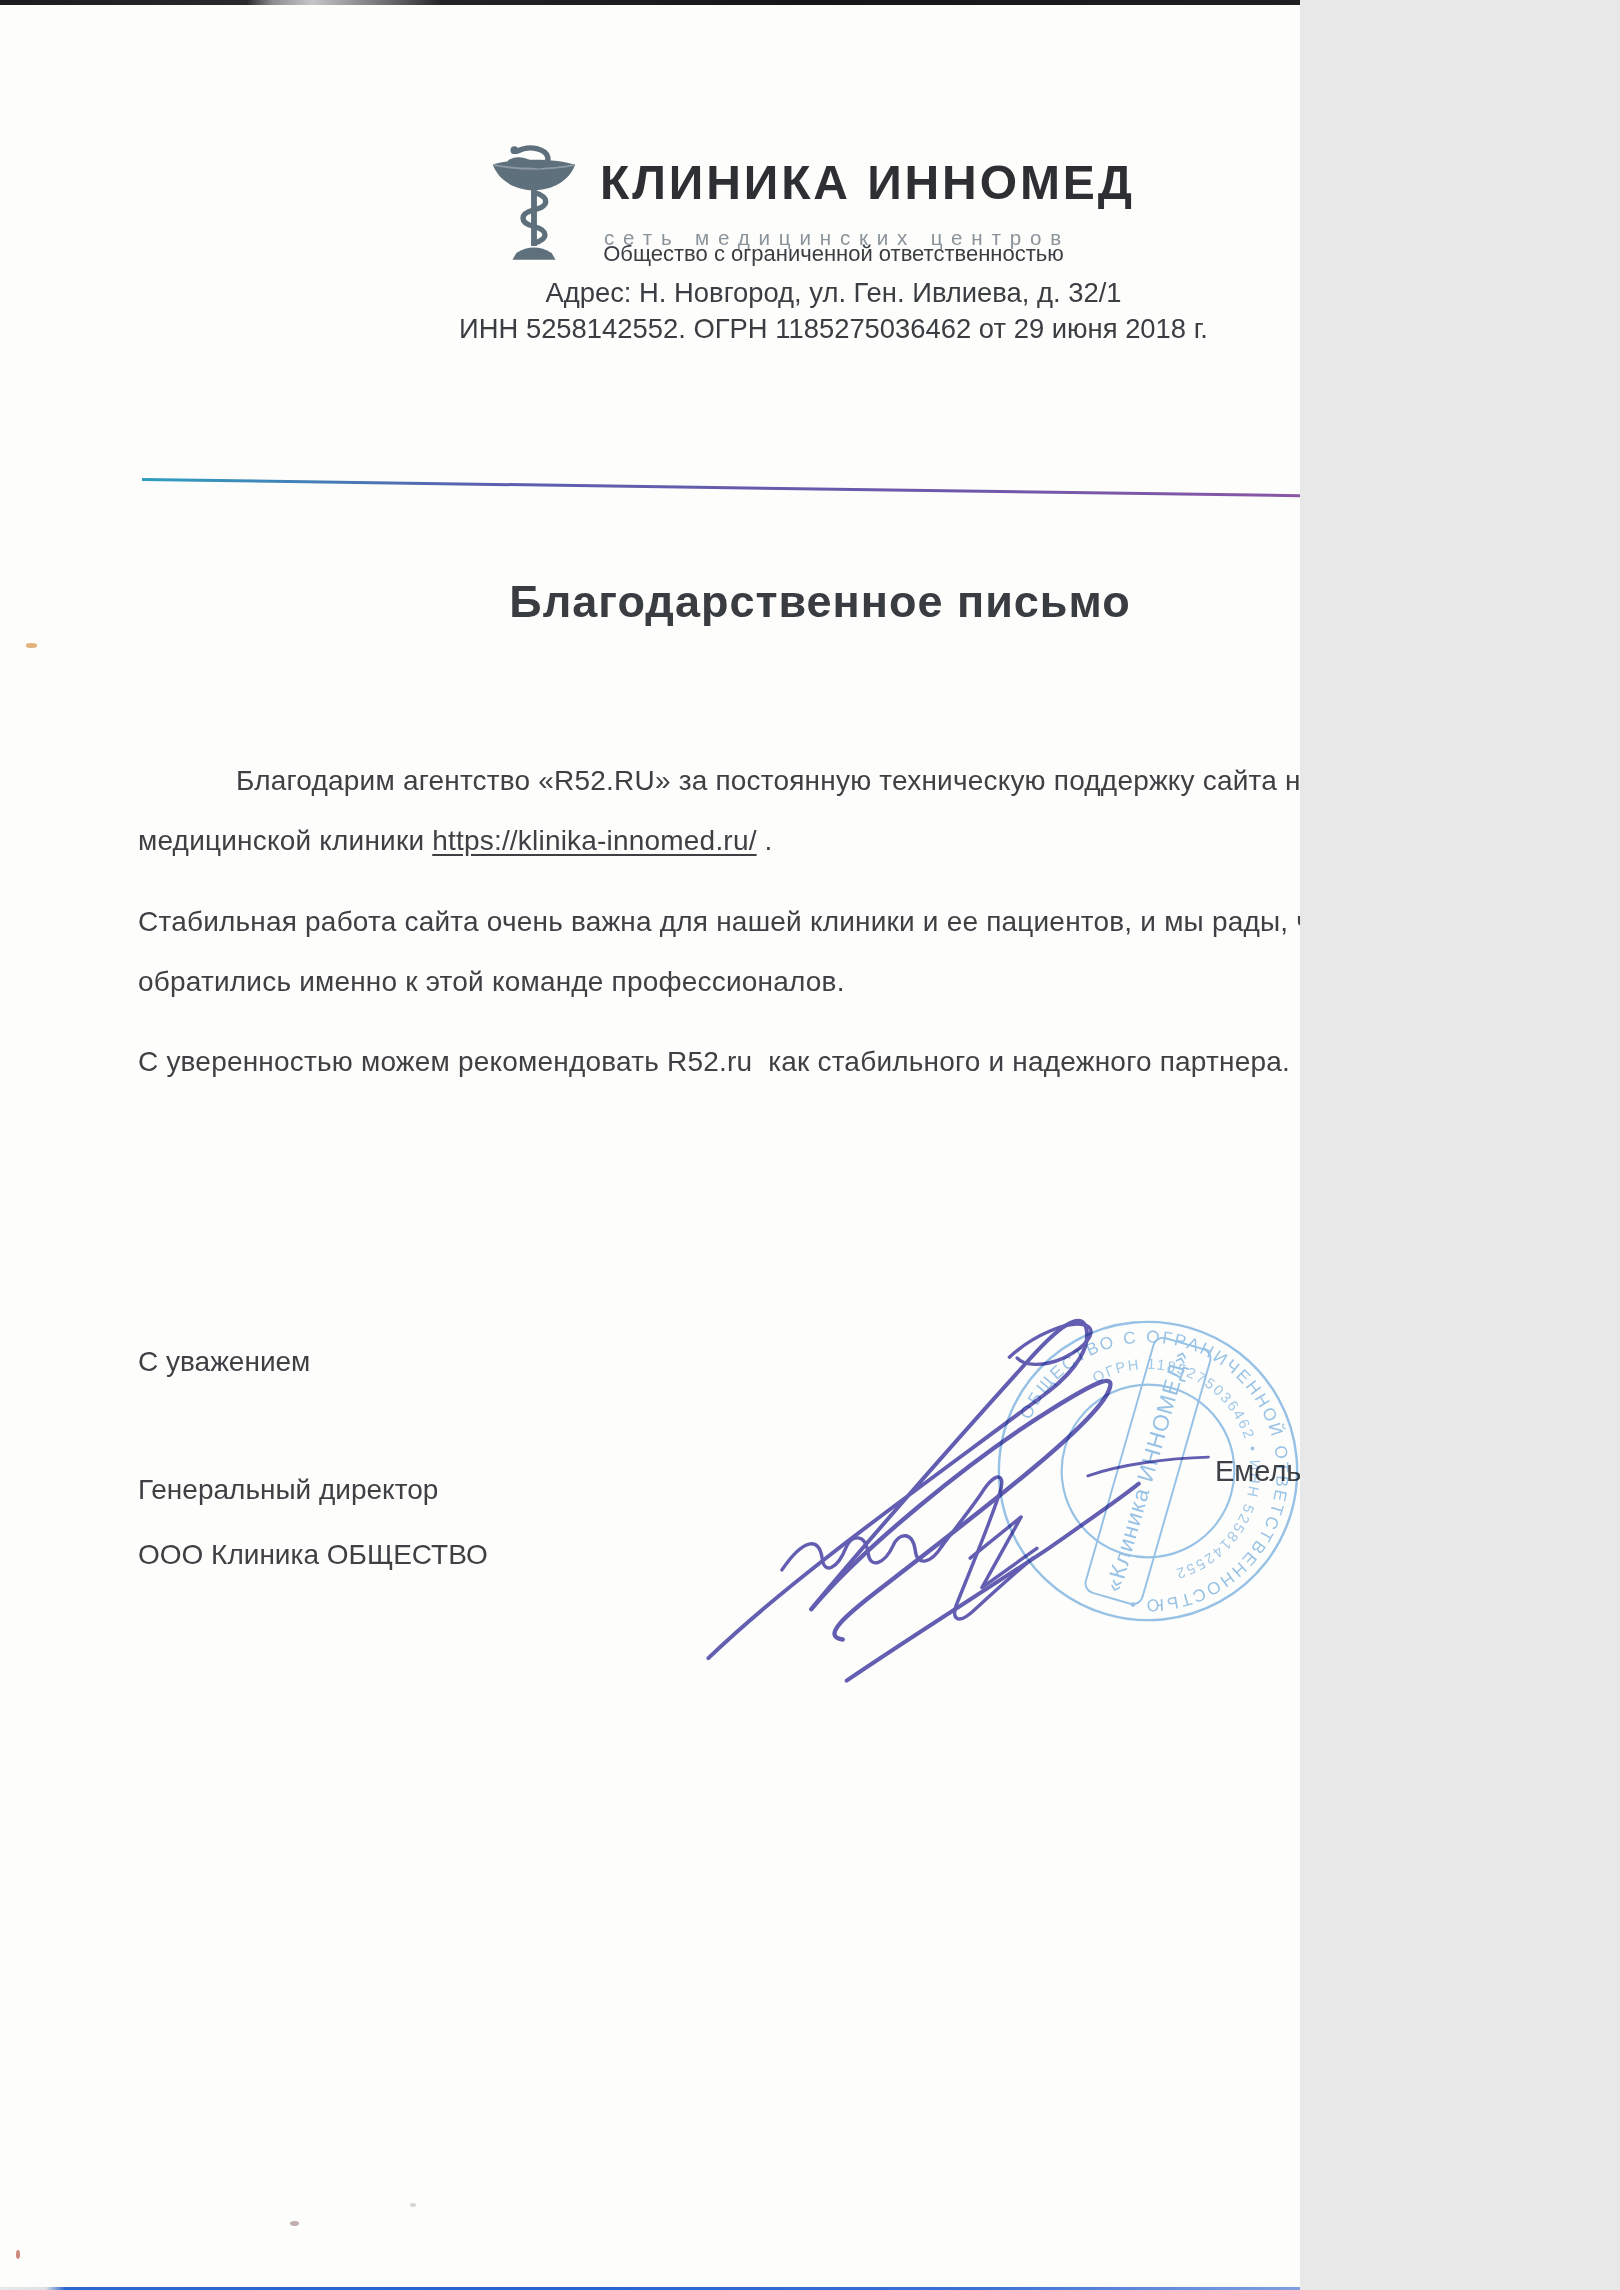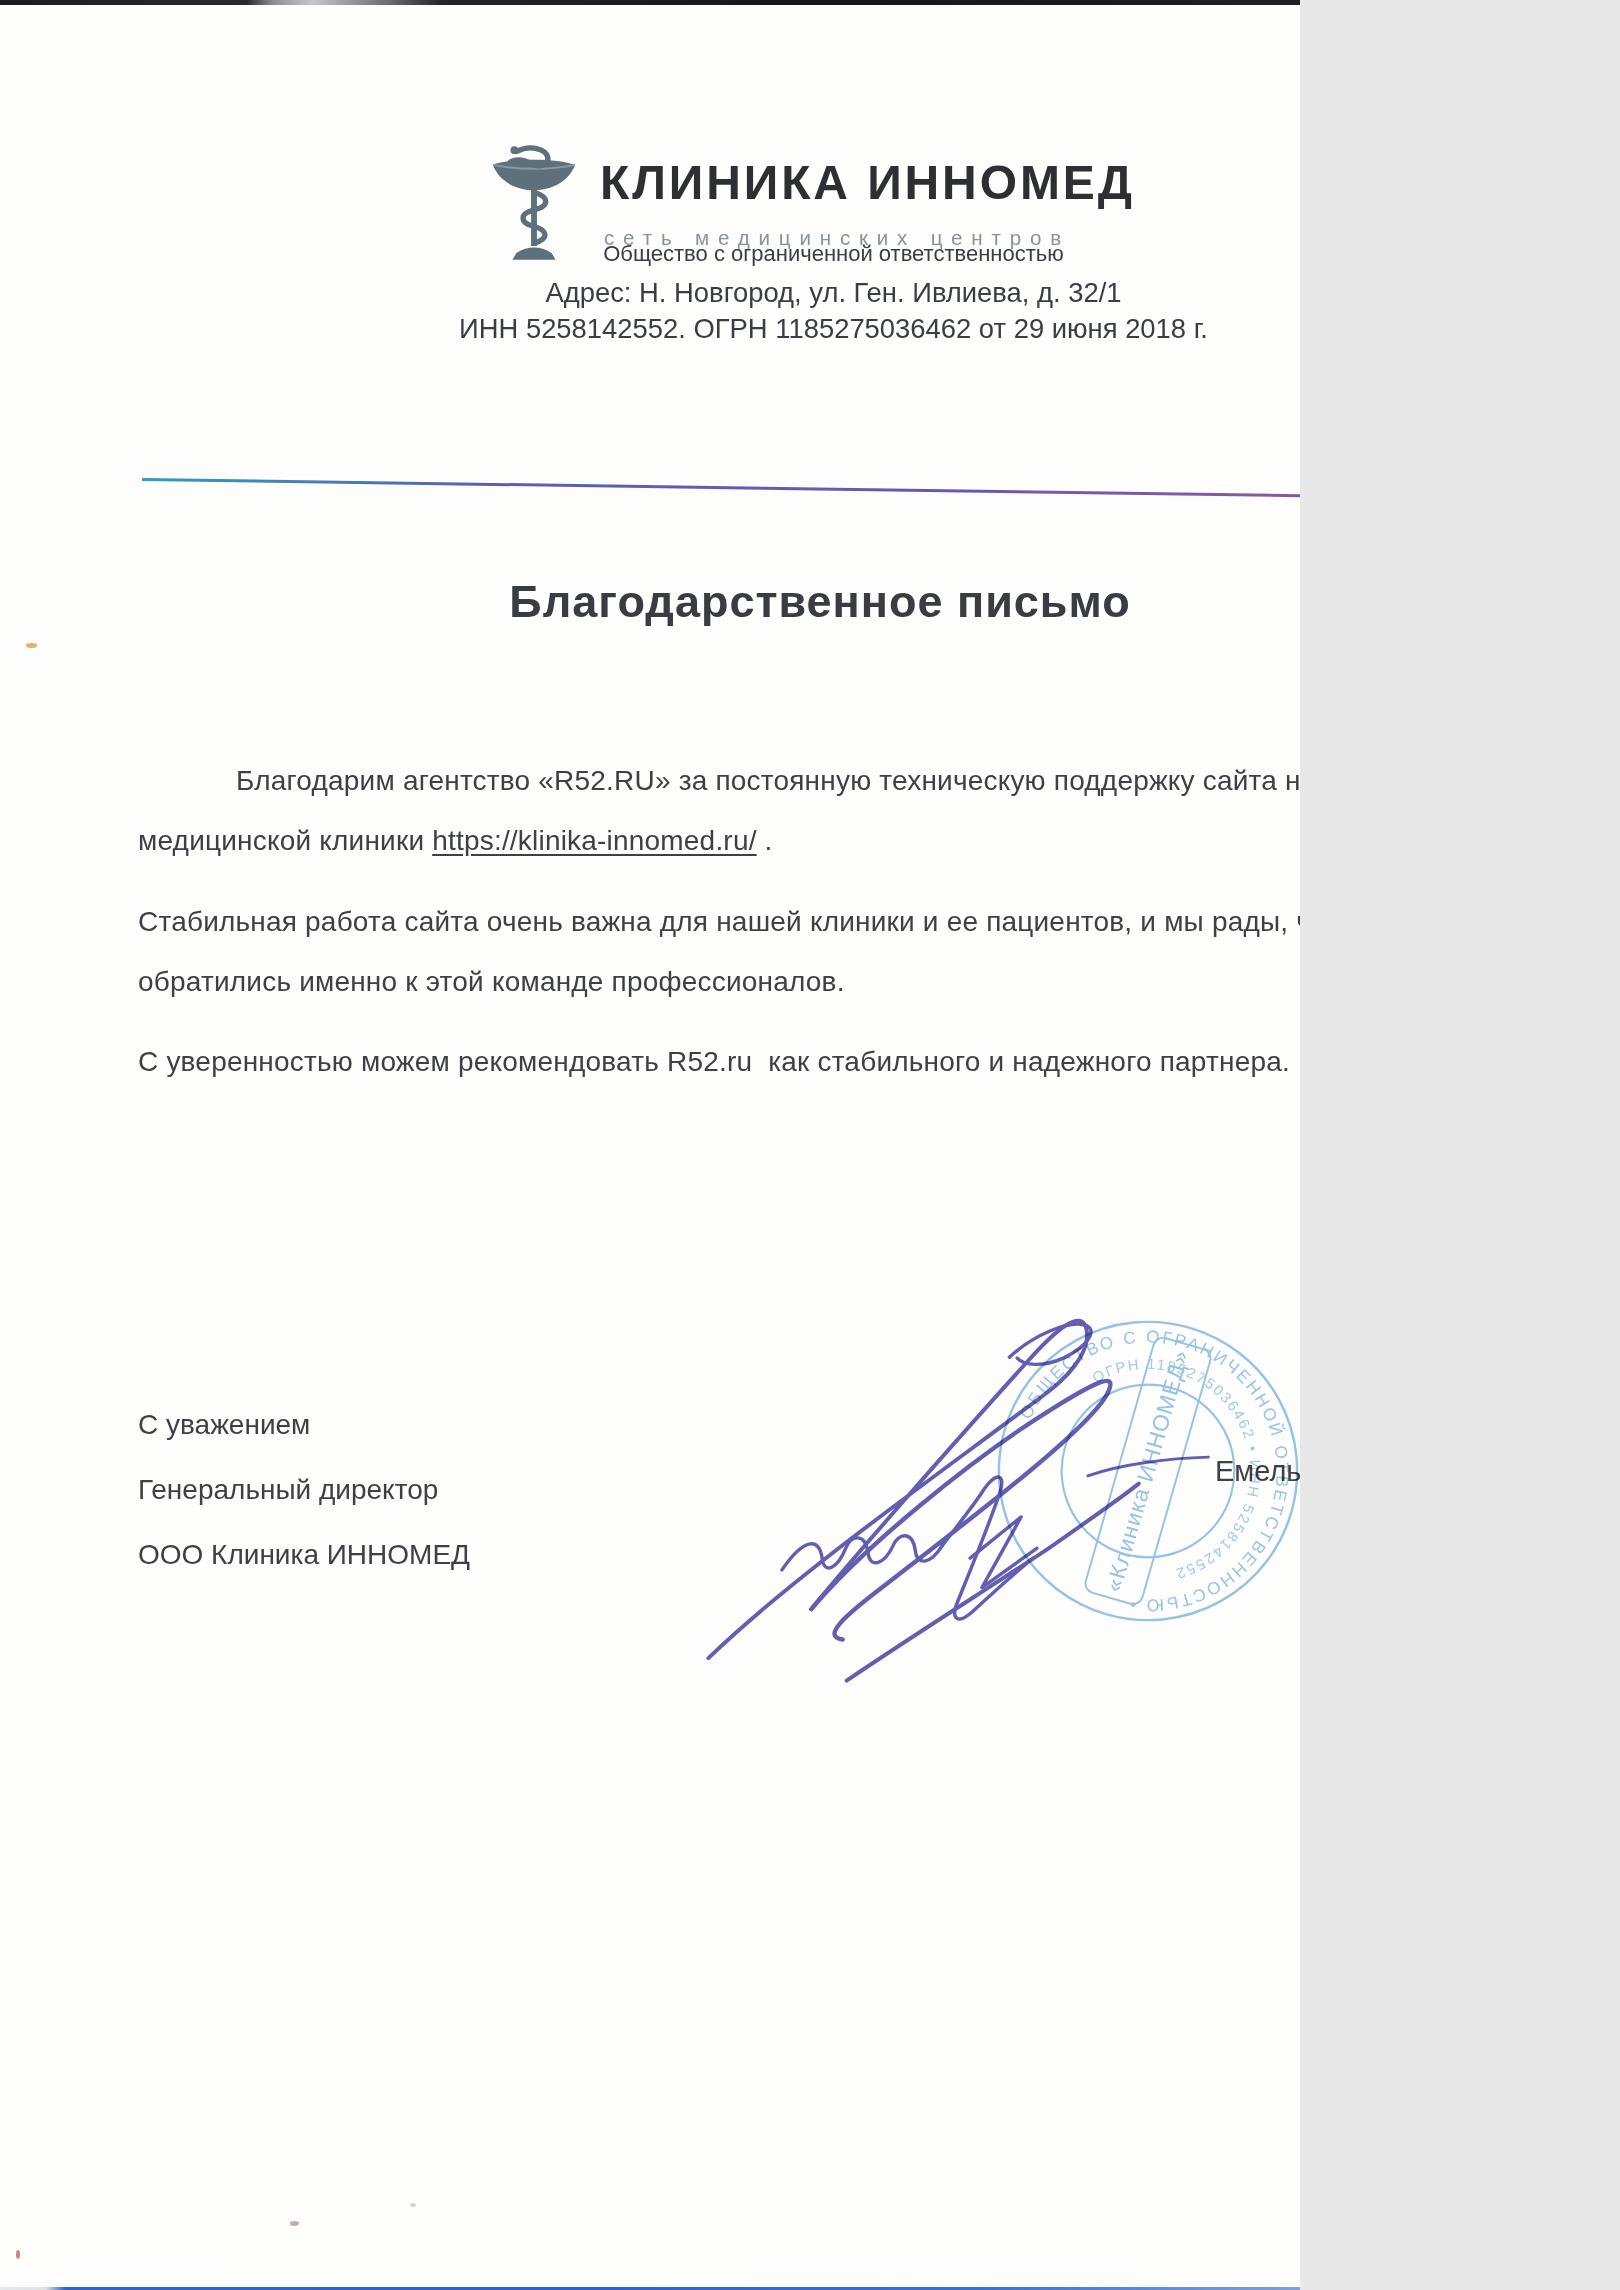--- a/index.html
+++ b/index.html
@@ -50,21 +50,21 @@
   }
   .paragraphs{position:absolute;left:138px;top:751px;width:1325px;}
   .paragraphs p{
     margin:0 0 20.6px 0;font-size:28px;line-height:60px;letter-spacing:0.2px;
     color:#3e4043;white-space:pre-wrap;
   }
   .paragraphs p.indent{text-indent:98px;}
   .body-link{color:#3e4043;text-decoration:underline;text-underline-offset:3.9px;cursor:pointer;}
   
   .signoff-line{position:absolute;left:138px;font-size:28px;color:#3e4043;white-space:nowrap;}
-  .regards{top:1409px;}
+  .regards{top:1346px;}
   .position{top:1474px;}
   .company{top:1539px;}
   .signer-name{position:absolute;left:1215px;top:1455px;font-size:29px;color:#3e4146;white-space:nowrap;}
   
   .stamp{position:absolute;left:992px;top:1315px;mix-blend-mode:multiply;opacity:.8;}
   .signature{position:absolute;left:421px;top:1264px;mix-blend-mode:multiply;}
 </style>
 </head>
 <body>
 
@@ -107,21 +107,21 @@
   <div class="title">Благодарственное письмо</div>
 
   <div class="paragraphs">
     <p class="indent"><span>Благодарим агентство «R52.RU» за постоянную техническую поддержку сайта нашей медицинской клиники </span><span class="body-link">https://klinika-innomed.ru/</span><span> .</span></p>
     <p>Стабильная работа сайта очень важна для нашей клиники и ее пациентов, и мы рады, что обратились именно к этой команде профессионалов.</p>
     <p>С уверенностью можем рекомендовать R52.ru  как стабильного и надежного партнера.</p>
   </div>
 
   <div class="signoff-line regards">С уважением</div>
   <div class="signoff-line position">Генеральный директор</div>
-  <div class="signoff-line company">ООО Клиника ИННОМЕД</div>
+  <div class="signoff-line company">ООО Клиника ОБЩЕСТВО</div>
   <div class="signer-name">Емельянов А.А.</div>
 
   <svg class="stamp" width="312" height="312" viewBox="0 0 318 318">
     <defs>
       <path id="outerTextPath" d="M159,159 m-131,0 a131,131 0 1,1 262,0 a131,131 0 1,1 -262,0"></path>
       <path id="innerTextPath" d="M159,159 m-104,0 a104,104 0 1,1 208,0 a104,104 0 1,1 -208,0"></path>
     </defs>
     <g transform="rotate(16 159 159)">
       <circle cx="159" cy="159" r="152" fill="none" stroke="#7fb5e2" stroke-width="2.5"></circle>
       <circle cx="159" cy="159" r="88" fill="none" stroke="#7fb5e2" stroke-width="2.2"></circle>

